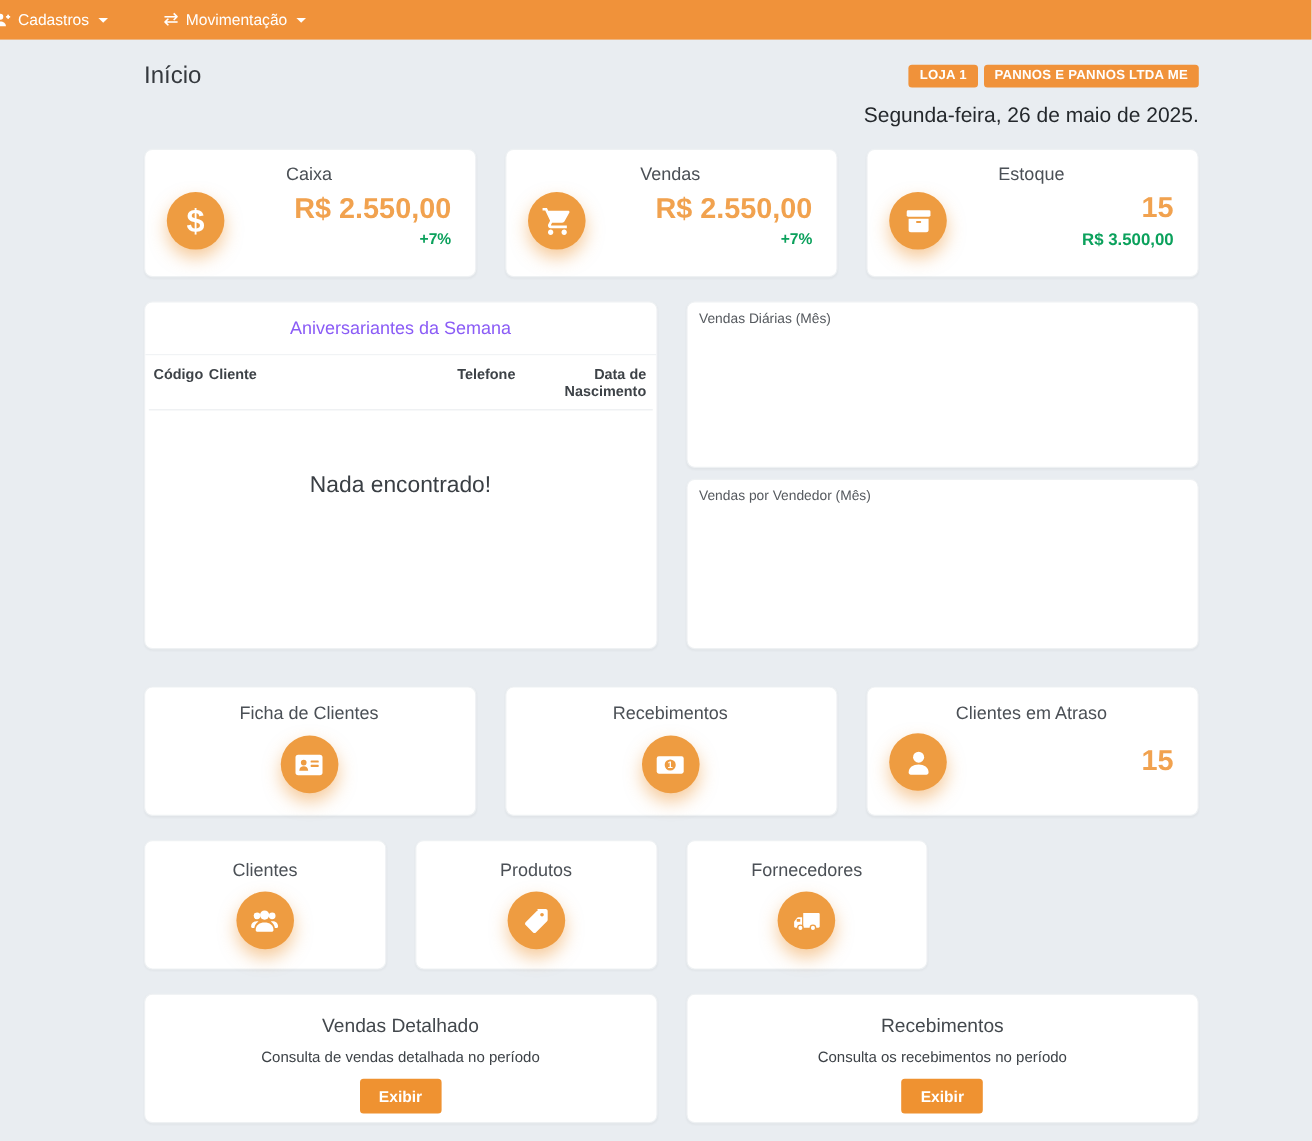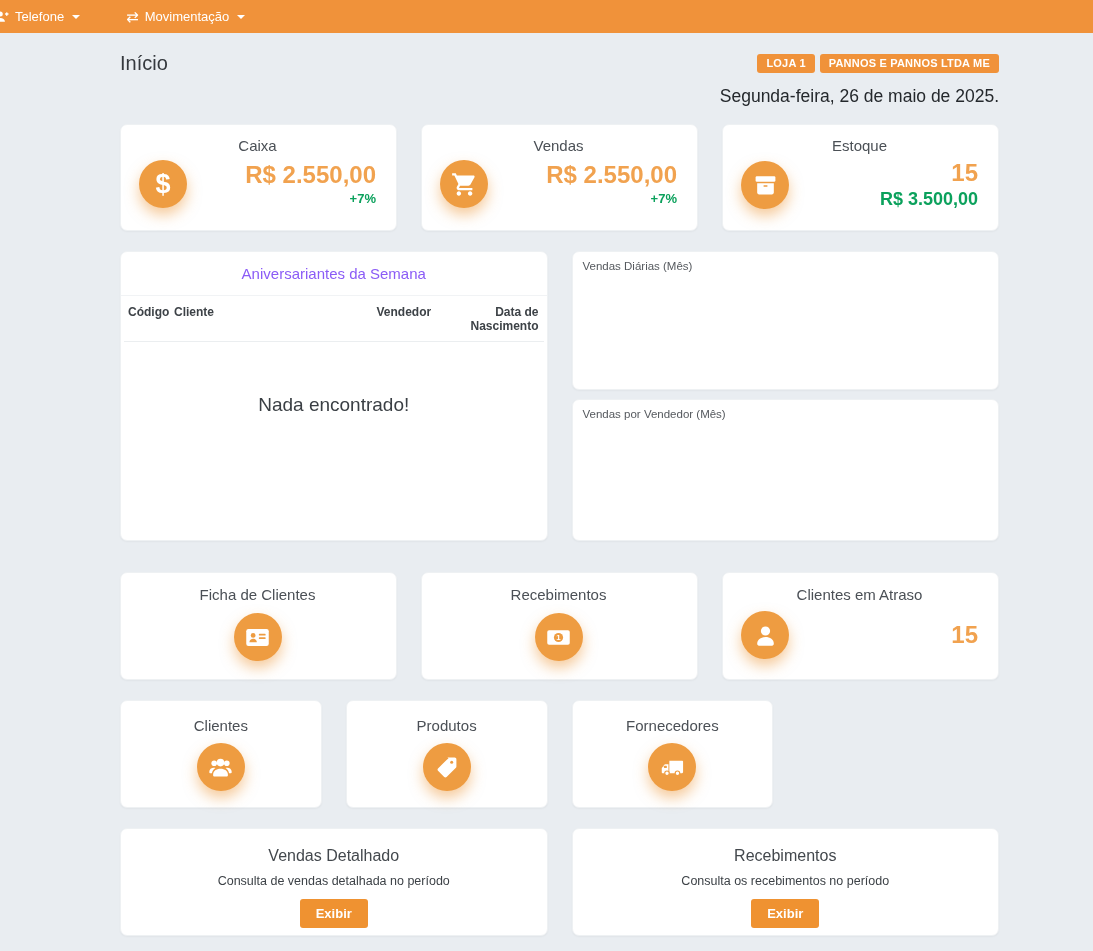--- a/index.html
+++ b/index.html
@@ -67,21 +67,21 @@
     background:#ee9c41;
     display:flex; align-items:center; justify-content:center;
     box-shadow:0 7px 14px rgba(238,152,58,.5);
     flex:0 0 auto;
   }
   .icon-circle svg { width:27px; height:27px; }
   .dollar-glyph { color:#fff; font-size:27px; font-weight:bold; line-height:1; }
   .stat-values { flex:1; text-align:right; }
   .stat-value { font-size:24px; font-weight:bold; color:#f1a24f; line-height:1.1; }
   .stat-delta { font-size:13px; font-weight:bold; color:#0ba15c; margin-top:3px; }
-  .stat-delta.money { font-size:18px; }
+  .stat-delta.money { font-size:14px; }
 
   .section-gap-sm { margin-top:20px; }
   .section-gap-lg { margin-top:31px; }
 
   
   .mid-row { align-items:start; }
   .table-panel { height:290px; overflow:hidden; }
   .panel-header {
     padding:13px 10px; text-align:center; font-size:15px; color:#8b5cf6;
     border-bottom:1px solid #f1f3f5;
@@ -132,21 +132,21 @@
 <body>
 
 <nav class="navbar">
   <div class="nav-item">
     <svg class="nav-svg" viewBox="0 0 24 24" fill="#fff">
       <circle cx="10" cy="8" r="4"></circle>
       <path d="M2.5 20.5c0-4 3.3-6.3 7.5-6.3s7.5 2.3 7.5 6.3z"></path>
       <rect x="17.4" y="6.9" width="6" height="2.2" rx="1"></rect>
       <rect x="19.3" y="5" width="2.2" height="6" rx="1"></rect>
     </svg>
-    <span>Telefone</span>
+    <span>Cadastros</span>
     <span class="caret"></span>
   </div>
   <div class="nav-item">
     <span class="nav-glyph">⇄</span>
     <span>Movimentação</span>
     <span class="caret"></span>
   </div>
 </nav>
 
 <div class="content">
@@ -209,21 +209,21 @@
   </div>
 
   <div class="grid2 mid-row section-gap-sm">
 
     <div class="card table-panel">
       <div class="panel-header">Aniversariantes da Semana</div>
       <div style="padding:0 3px;">
         <div class="thead">
           <span class="th-codigo">Código</span>
           <span class="th-cliente">Cliente</span>
-          <span class="th-telefone">Vendedor</span>
+          <span class="th-telefone">Telefone</span>
           <span class="th-data">Data de Nascimento</span>
         </div>
       </div>
       <div class="empty-message">Nada encontrado!</div>
     </div>
 
     <div class="charts-col">
       <div class="card chart-panel first">
         <div class="chart-title">Vendas Diárias (Mês)</div>
       </div>

